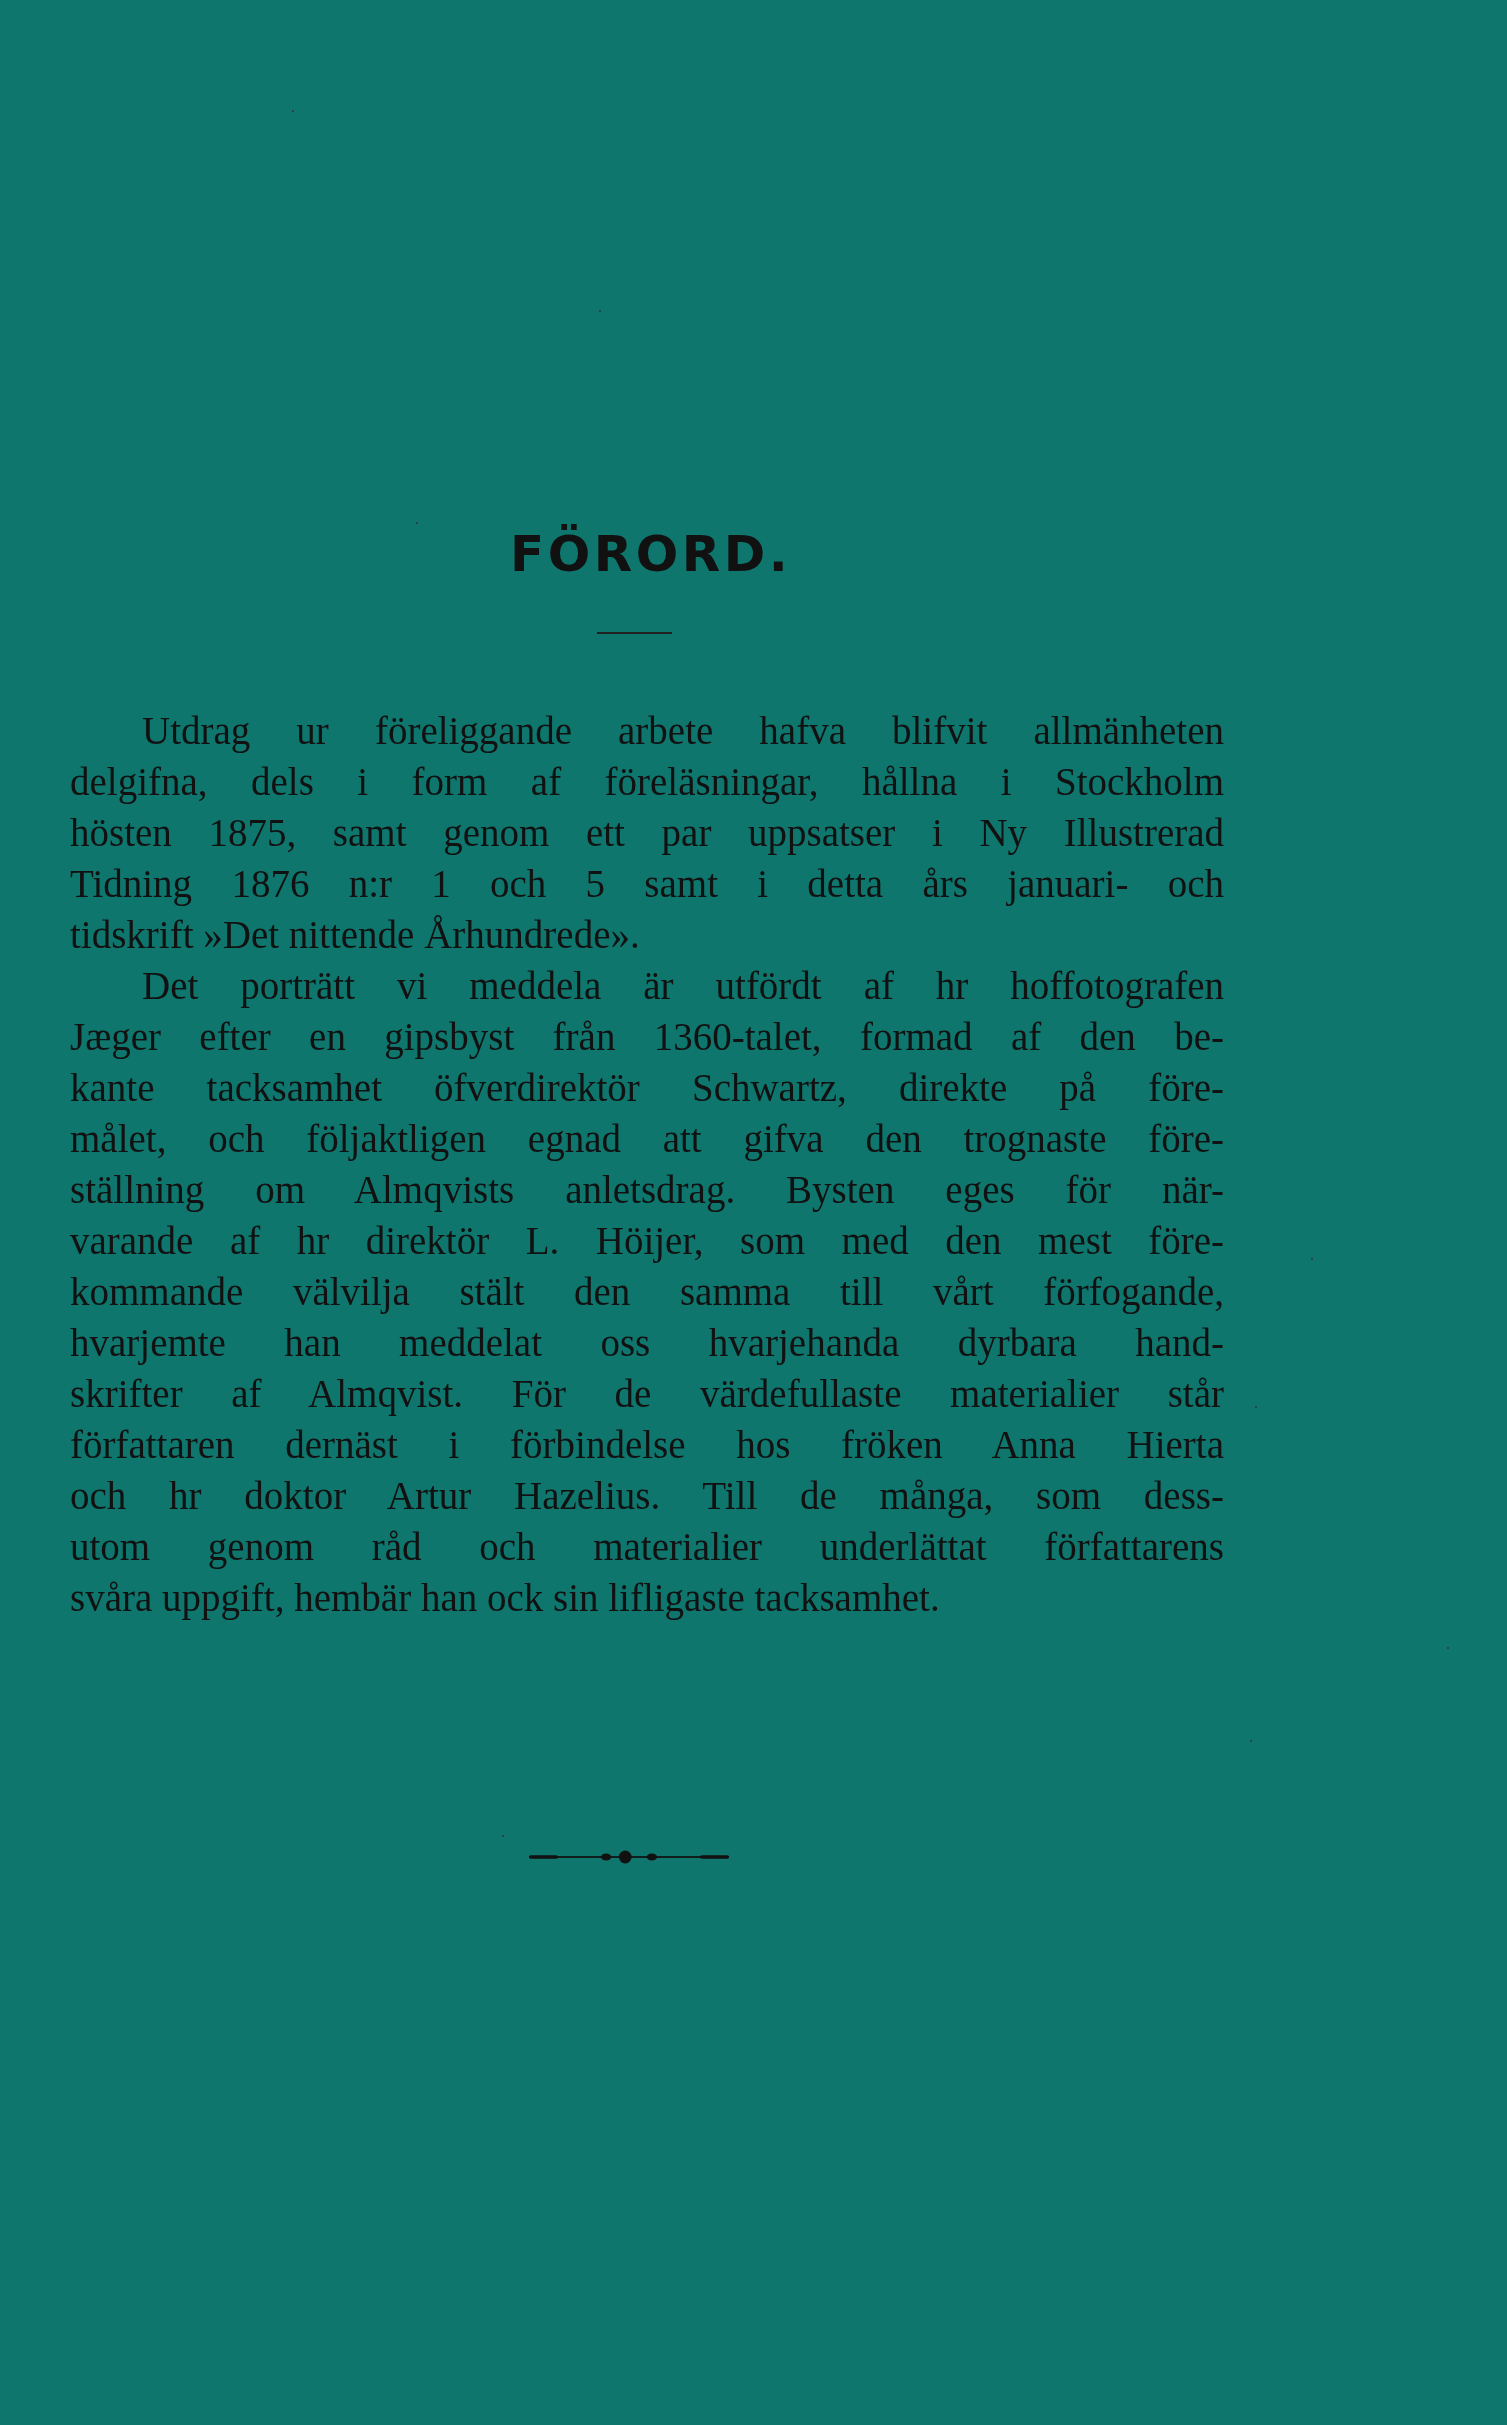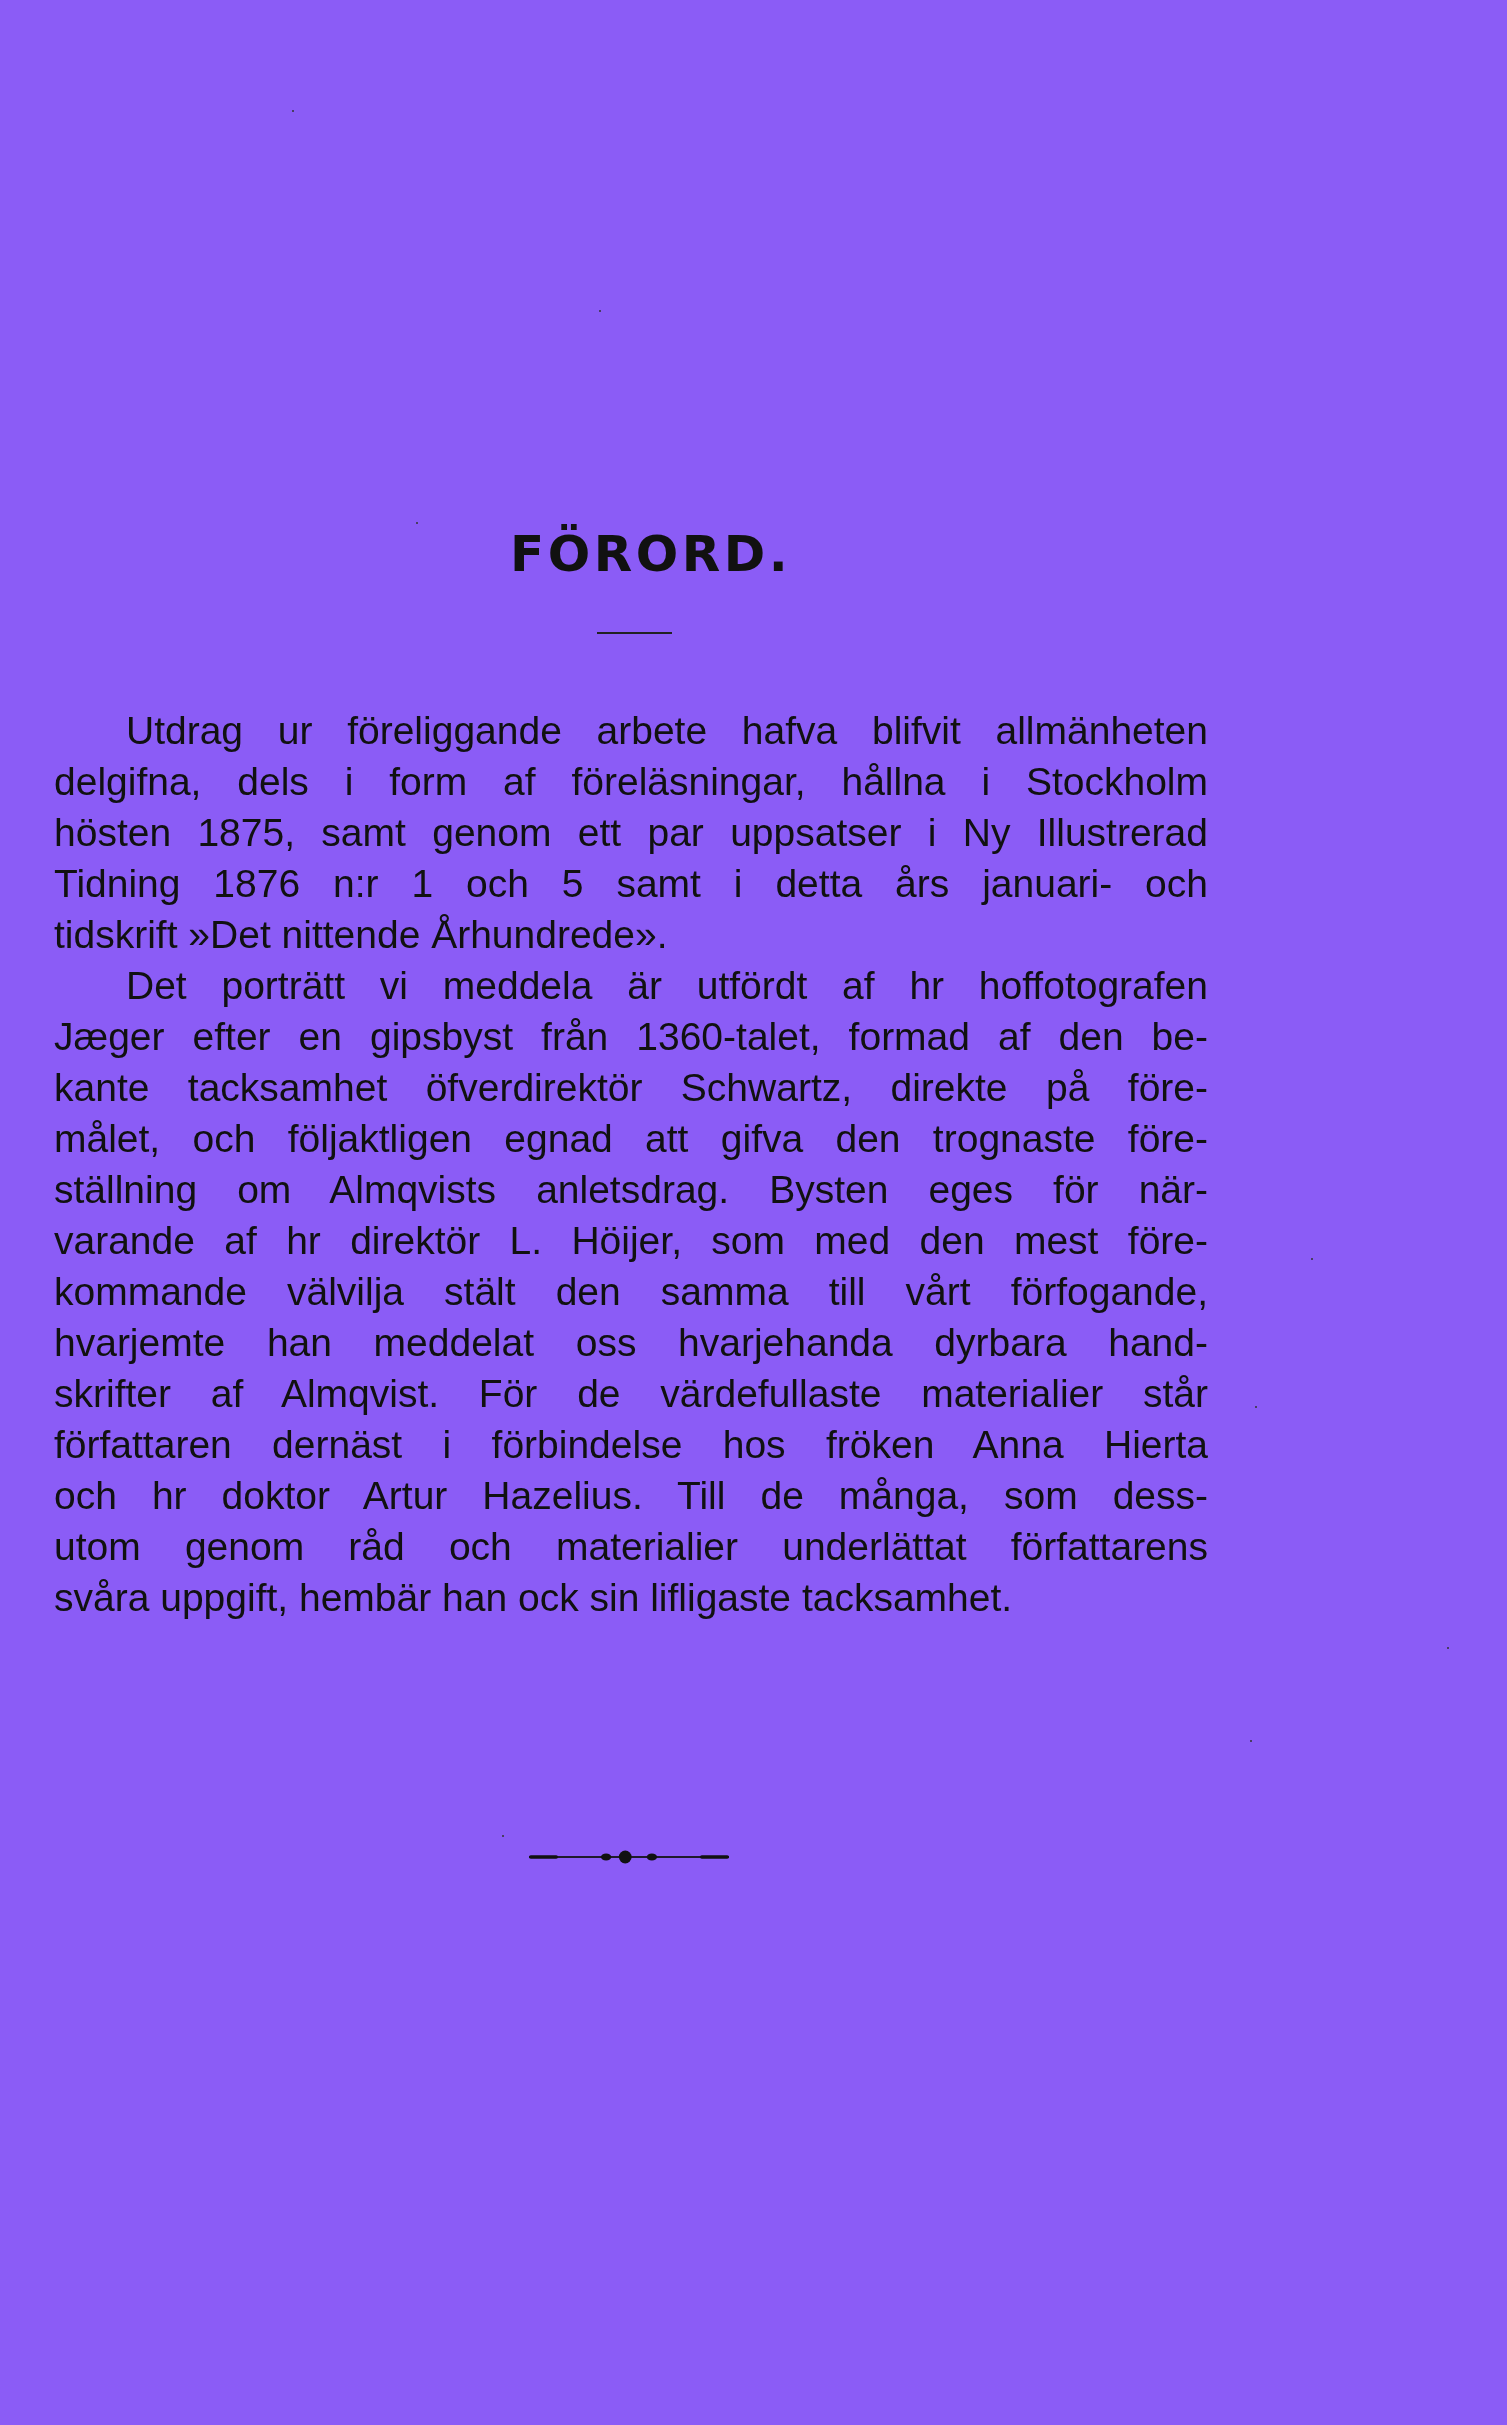--- a/index.html
+++ b/index.html
@@ -1,29 +1,29 @@
 <!DOCTYPE html>
 <html style="font-size:9.3px"><head>
 <meta charset="utf-8">
 <style>
   html, body { margin: 0; padding: 0; background: #ffffff; }
   body { width: 1508px; height: 2426px; position: relative; overflow: hidden; }
-  .page { position: absolute; left: 0; top: 0; width: 1508px; height: 2426px; background: #8b5cf6; }
+  .page { position: absolute; left: 0; top: 0; width: 1508px; height: 2426px; background: #0f766e; }
   .title {
     position: absolute; left: 510px; top: 525px; width: 302px;
     font-family: "DejaVu Sans", "Liberation Sans", sans-serif;
     font-weight: bold; font-size: 50px; letter-spacing: 3.5px; color: #111;
     white-space: nowrap;
   }
   .rule {
     position: absolute; left: 597px; top: 632px; width: 75px; height: 1.7px; background: #222;
   }
   .body-text {
-    position: absolute; left: 54px; top: 705px; width: 1154px;
-    font-family: Liberation Sans, sans-serif;
+    position: absolute; left: 70px; top: 705px; width: 1154px;
+    font-family: Liberation Serif, serif;
     font-size: 39px; color: #111;
   }
   .line {
     display: block; height: 51px; line-height: 51px; white-space: nowrap;
     text-align: justify; text-align-last: justify;
   }
   .line.indent { padding-left: 72px; }
   .line.last { text-align-last: left; }
   .ornament {
     position: absolute; left: 529px; top: 1850px; width: 200px; height: 14px;

